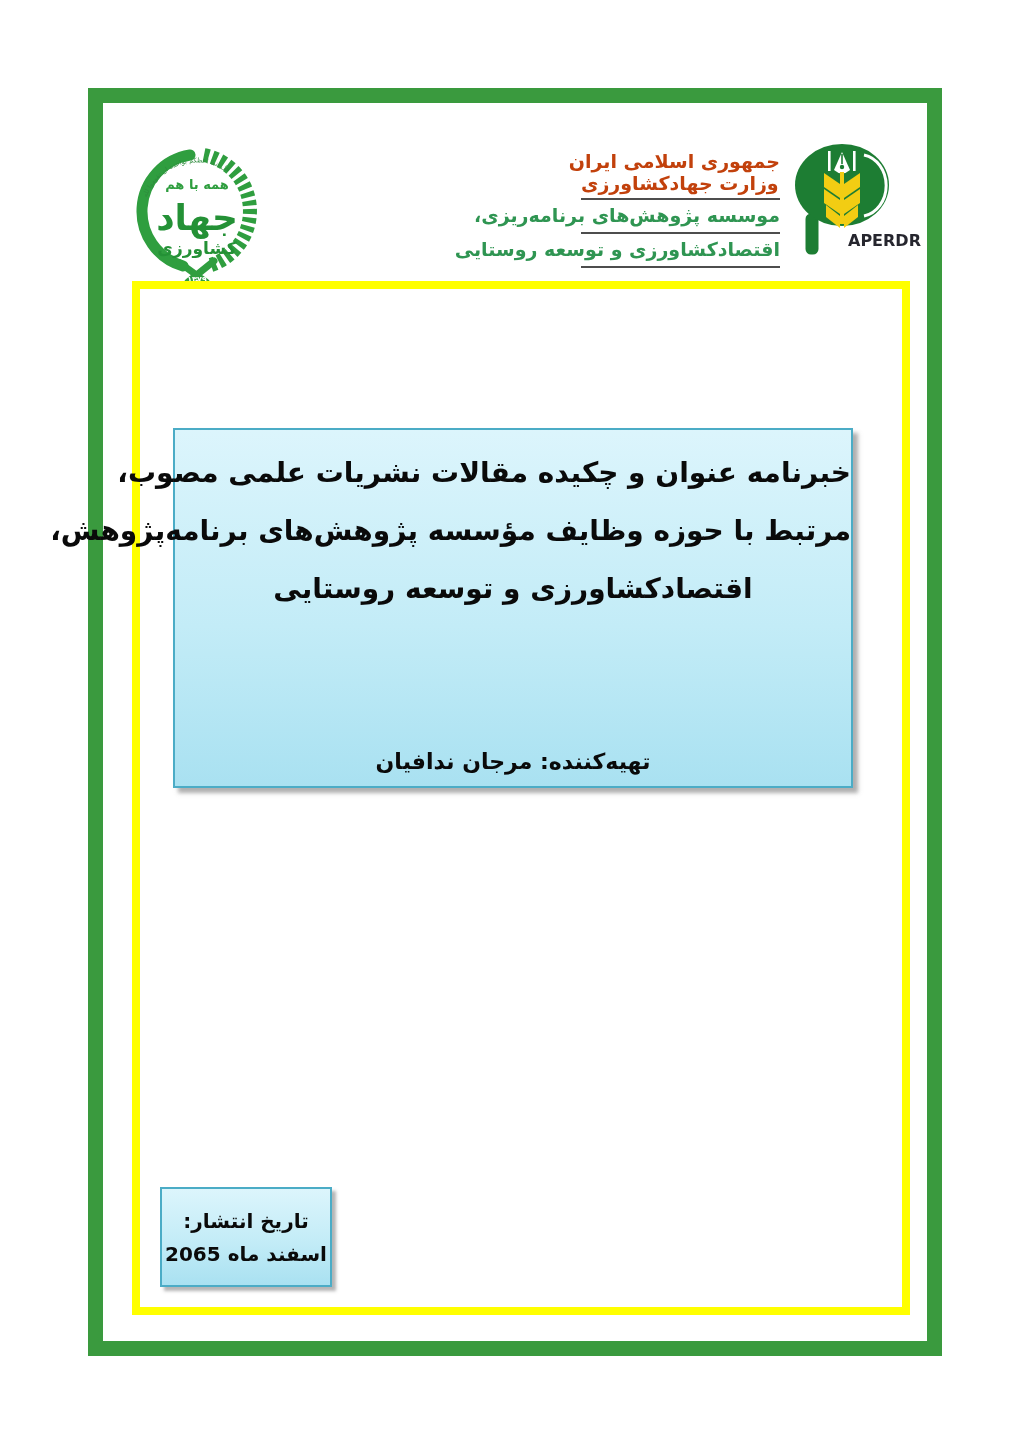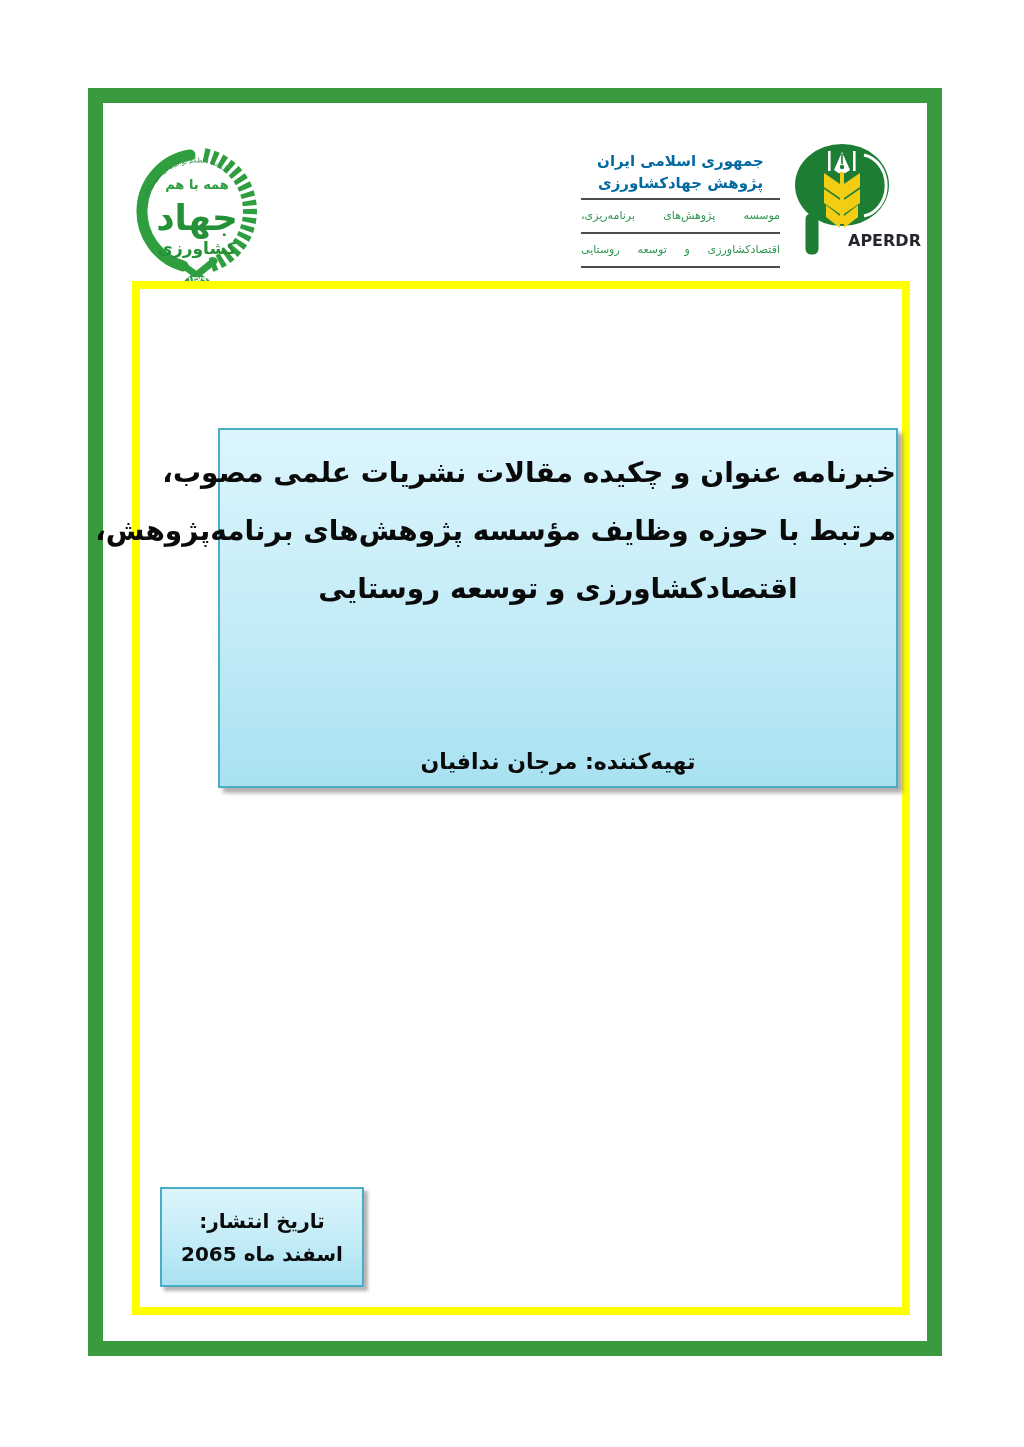--- a/index.html
+++ b/index.html
@@ -17,50 +17,49 @@
     position:absolute;left:132px;top:281px;width:778px;height:1034px;
     border:8px solid #ffff00;box-sizing:border-box;background:#fff;
   }
 
   
   .jahad-logo{position:absolute;left:118px;top:126px;width:158px;height:164px;}
   .aperdri-logo{position:absolute;left:786px;top:140px;width:136px;height:132px;}
 
   .gov-block{position:absolute;left:581px;top:150px;width:199px;direction:rtl;}
   .gov-line{
-    font-size:15px;font-weight:bold;color:#0369a1;line-height:22px;text-align:center;
+    font-size:19px;font-weight:bold;color:#c2410c;line-height:22px;text-align:left;
     white-space:nowrap;
   }
   .rule{border-top:2px solid #4d4d4d;margin:4px 0 3px 0;height:0;}
   .inst-line{
-    font-size:11px;font-weight:normal;color:#2f9552;line-height:25px;white-space:nowrap;
+    font-size:19px;font-weight:bold;color:#2f9552;line-height:25px;white-space:nowrap;
     text-align:justify;text-align-last:justify;
   }
 
   
   .blue-box{
     position:absolute;box-sizing:border-box;border:2px solid #4bacc6;direction:rtl;
     background:linear-gradient(180deg,#dcf5fc 0%,#c3ecf7 55%,#a9e1f1 100%);
   }
   .title-box{
     left:173px;top:428px;width:680px;height:360px;
     box-shadow:5px 5px 4px rgba(110,110,110,0.55);
-    margin-left:45px;
   }
   .title-lines{padding-top:14px;}
   .title-line{
     text-align:center;font-weight:bold;color:#0a0a0a;font-size:28px;line-height:58px;
     white-space:nowrap;
   }
   .preparer{
     position:absolute;bottom:12px;left:0;right:0;text-align:center;
     font-weight:bold;font-size:22px;color:#0a0a0a;
   }
   .date-box{
-    left:160px;top:1187px;width:204px;height:100px;
+    left:160px;top:1187px;width:172px;height:100px;
     box-shadow:4px 4px 3px rgba(110,110,110,0.5);
     display:flex;flex-direction:column;justify-content:center;align-items:center;gap:9px;
   }
   .date-line{font-weight:bold;font-size:20px;color:#0a0a0a;white-space:nowrap;}
 
   svg text{font-family:"DejaVu Sans", sans-serif;}
 </style>
 </head>
 <body>
 
@@ -83,21 +82,21 @@
       <textPath href="#arcTop" startOffset="6%">قل انما اعظکم بواحده ان تقوموا لله</textPath>
     </text>
     <text x="79" y="63" text-anchor="middle" font-size="13" font-weight="bold" fill="#2f9e3f">همه با هم</text>
     <text x="79" y="104" text-anchor="middle" font-size="36" font-weight="bold" fill="#249136">جهاد</text>
     <text x="79" y="128" text-anchor="middle" font-size="17" font-weight="bold" fill="#249136">کشاورزی</text>
     <text x="79" y="156" text-anchor="middle" font-size="8" font-weight="bold" fill="#ffffff">۱۳۷۹</text>
   </svg>
 
   <div class="gov-block">
     <div class="gov-line">جمهوری اسلامی ایران</div>
-    <div class="gov-line">پژوهش جهادکشاورزی</div>
+    <div class="gov-line">وزارت جهادکشاورزی</div>
     <div class="rule"></div>
     <div class="inst-line">موسسه پژوهش‌های برنامه‌ریزی،</div>
     <div class="rule"></div>
     <div class="inst-line">اقتصادکشاورزی و توسعه روستایی</div>
     <div class="rule"></div>
   </div>
 
   <svg class="aperdri-logo" viewBox="0 0 136 132">
 
     <rect x="18" y="72" width="16" height="44" rx="7" fill="#1d7d33" stroke="#ffffff" stroke-width="3"></rect>

